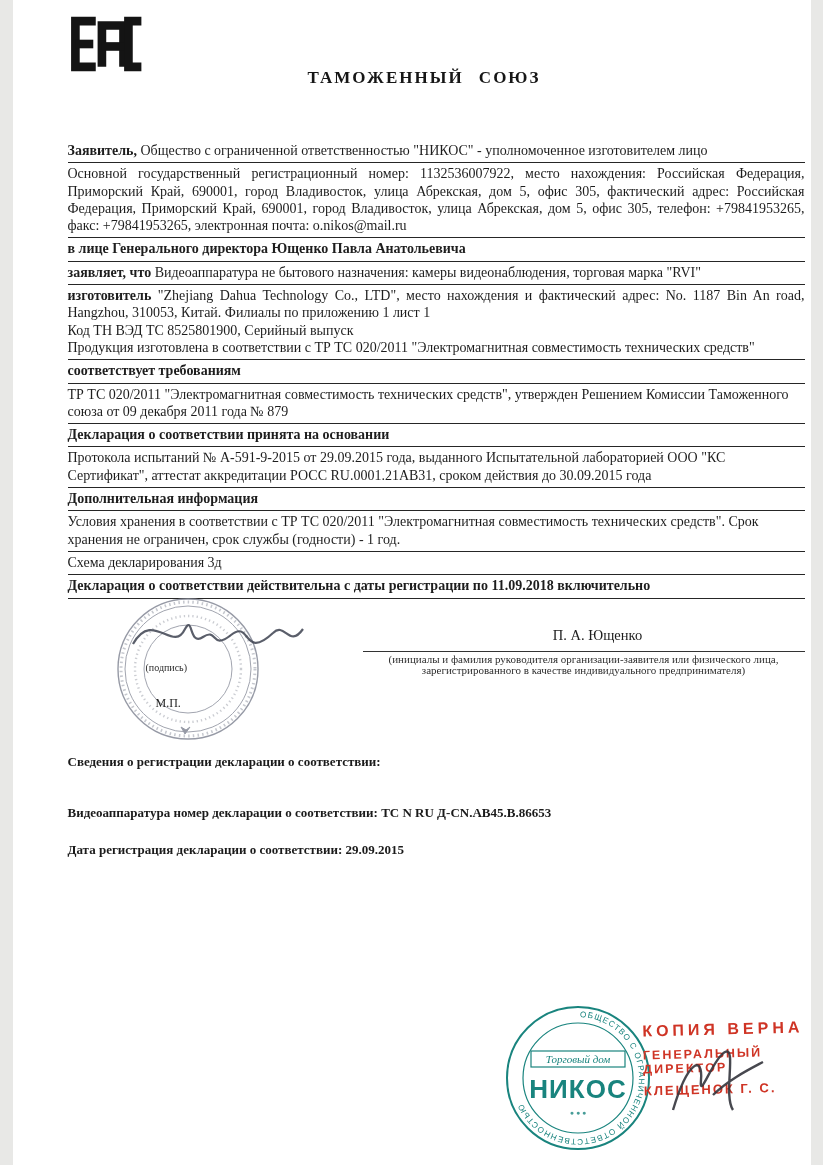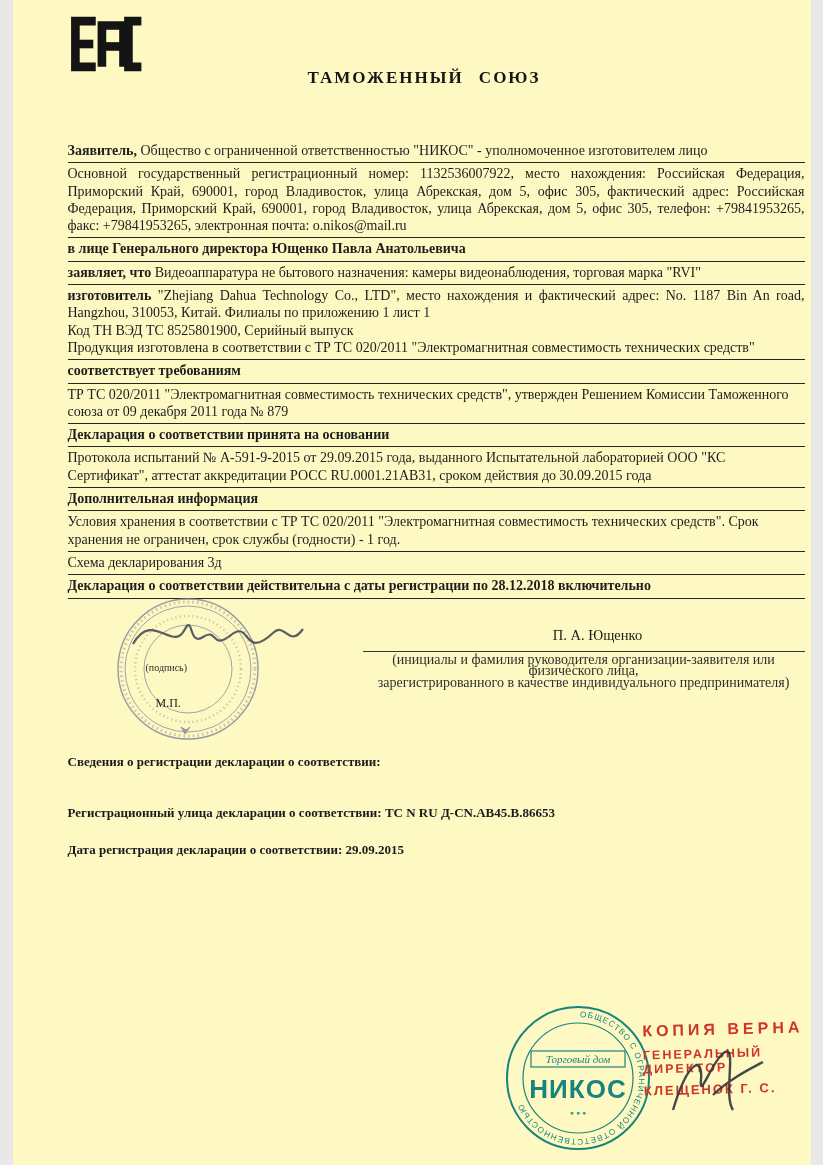--- a/index.html
+++ b/index.html
@@ -1,20 +1,20 @@
 <!DOCTYPE html>
 <html><head>
 <meta charset="utf-8">
 <style>
   html,body{margin:0;padding:0;background:#e8e8e6;}
   .page{
     position:relative;
     width:798px;height:1165px;
     margin:0 auto;
-    background:#fef9c3;
+    background:#ffffff;
     font-family:"Liberation Serif", serif;
     color:#1d1d1d;
     overflow:hidden;
   }
   
   .eac-logo{position:absolute;left:55px;top:14px;width:74px;height:60px;}
   
   .title-block{
     position:absolute;left:0;top:66px;width:823px;
     text-align:center;font-weight:bold;font-size:17px;
@@ -33,21 +33,21 @@
   
   .sig-area{position:relative;height:150px;}
   .round-stamp{position:absolute;left:35px;top:-10px;}
   .sign-scribble{position:absolute;left:55px;top:0px;}
   .sign-caption{position:absolute;left:78px;top:60px;font-size:10px;color:#2a2a2a;}
   .mp-caption{position:absolute;left:88px;top:96px;font-size:12px;color:#242424;}
   .sig-name{position:absolute;left:380px;top:28px;width:300px;text-align:center;font-size:14.5px;color:#1c1c1c;}
   .sig-name-caption{
     position:absolute;left:295px;top:52px;right:0;
     border-top:1.1px solid #333;
-    padding-top:2px;text-align:center;font-size:14px;line-height:11.5px;color:#2e2e2e;
+    padding-top:2px;text-align:center;font-size:11px;line-height:11.5px;color:#2e2e2e;
   }
   
   .reg-block{margin-top:4px;font-weight:bold;font-size:13px;color:#1b1b1b;}
   .reg-head{margin:0 0 34px 0;}
   .reg-number{margin:0 0 20px 0;}
   .reg-date{margin:0;}
   
   .bottom-cluster{position:absolute;left:480px;top:995px;width:343px;height:150px;}
   .teal-stamp{position:absolute;left:10px;top:8px;}
   .copy-block{
@@ -131,21 +131,21 @@
 
     <div class="row">
       <p>Условия хранения в соответствии с ТР ТС 020/2011 "Электромагнитная совместимость технических средств".  Срок хранения не ограничен, срок службы (годности) - 1 год.</p>
     </div>
 
     <div class="row">
       <p>Схема декларирования 3д</p>
     </div>
 
     <div class="row">
-      <p class="b">Декларация о соответствии  действительна с даты регистрации по 28.12.2018 включительно</p>
+      <p class="b">Декларация о соответствии  действительна с даты регистрации по 11.09.2018 включительно</p>
     </div>
 
     <div class="sig-area">
 
       <div class="round-stamp">
         <svg width="170" height="160" viewBox="0 0 170 160">
           <g fill="none" stroke="#8b8f9c" opacity="0.9">
             <circle cx="85" cy="80" r="70" stroke-width="1.4"></circle>
             <circle cx="85" cy="80" r="63" stroke-width="0.9"></circle>
             <circle cx="85" cy="80" r="44" stroke-width="0.9"></circle>
@@ -167,21 +167,21 @@
 
       <div class="sig-name">П. А. Ющенко</div>
       <div class="sig-name-caption">
         <div>(инициалы и фамилия руководителя организации-заявителя или физического лица,</div>
         <div>зарегистрированного в качестве индивидуального предпринимателя)</div>
       </div>
     </div>
 
     <div class="reg-block">
       <p class="reg-head">Сведения о регистрации декларации о соответствии:</p>
-      <p class="reg-number">Регистрационный улица декларации о соответствии: ТС N RU Д-CN.АВ45.В.86653</p>
+      <p class="reg-number">Видеоаппаратура номер декларации о соответствии: ТС N RU Д-CN.АВ45.В.86653</p>
       <p class="reg-date">Дата регистрация декларации о соответствии: 29.09.2015</p>
     </div>
 
   </div>
 
   <div class="bottom-cluster">
 
     <div class="teal-stamp">
       <svg width="150" height="150" viewBox="0 0 150 150">
         <defs>

